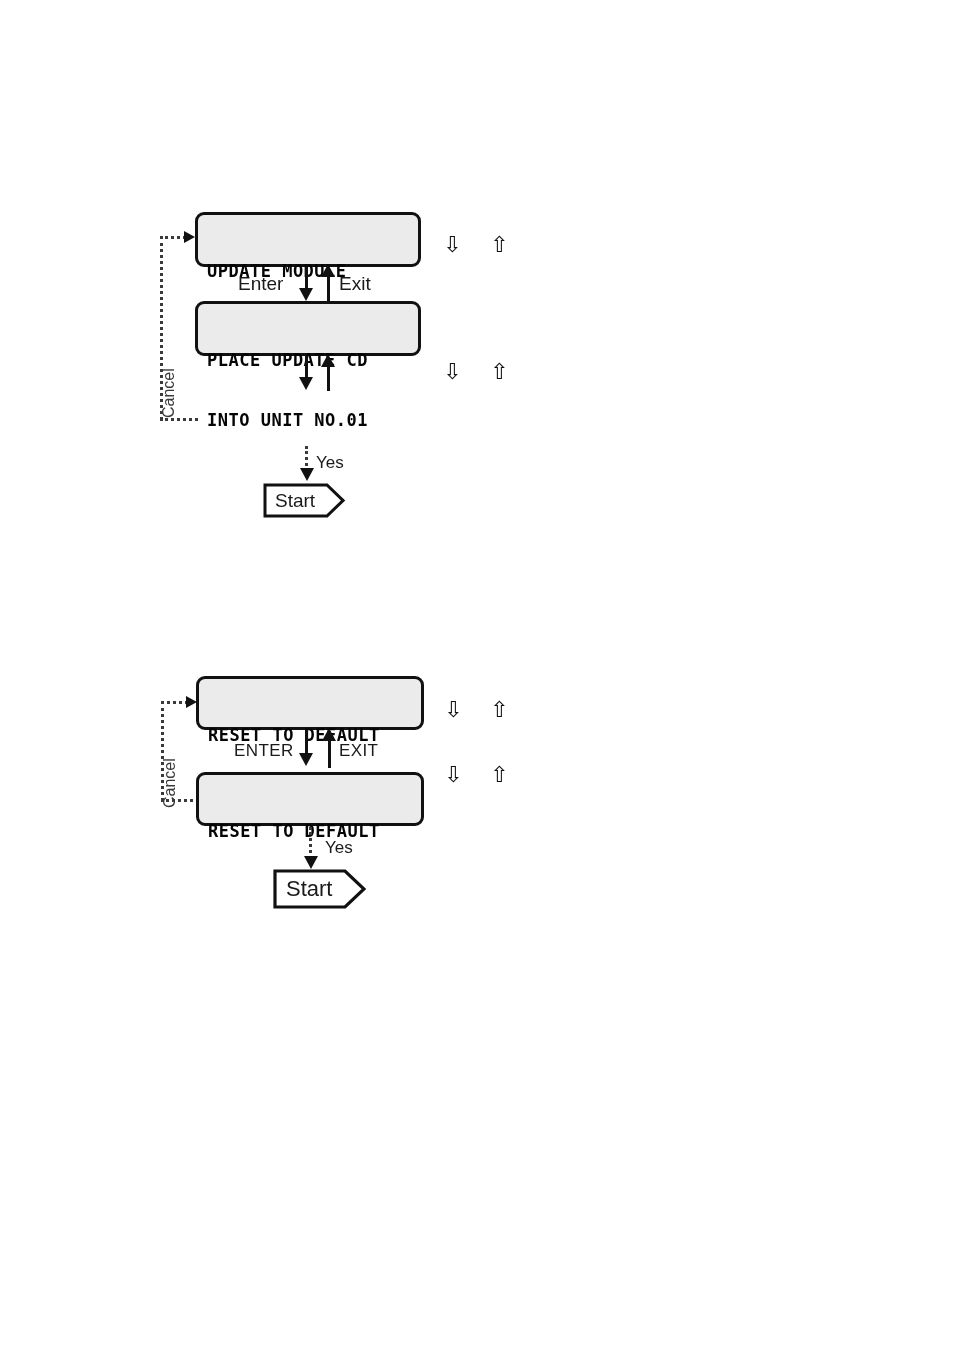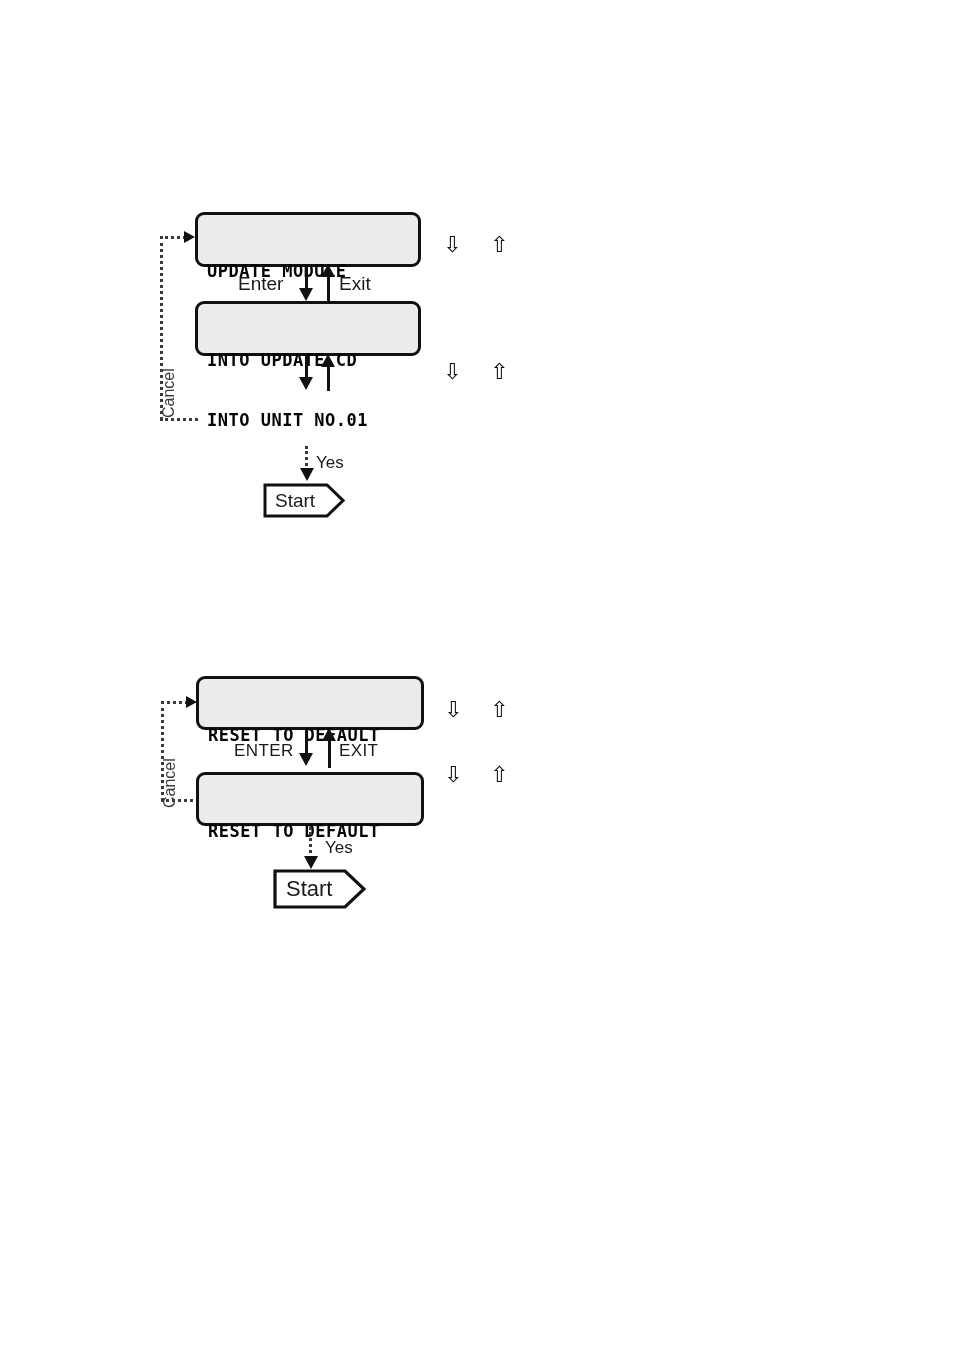--- a/index.html
+++ b/index.html
@@ -138,21 +138,21 @@
     <div class="vline" style="left:305px; top:267px; height:28px;"></div>
     <div class="arrowhead down" style="left:299px; top:288px;"></div>
 
     <div class="vline" style="left:327px; top:271px; height:30px;"></div>
     <div class="arrowhead up" style="left:321px; top:264px;"></div>
 
     <div class="lbl enter-exit" style="left:238px; top:273px;">Enter</div>
     <div class="lbl enter-exit" style="left:339px; top:273px;">Exit</div>
 
     <div class="lcd-box" style="left:195px; top:301px; width:226px; height:55px; font-size:17px;">
-      <span class="lcd-line">INTO UPDATE CD</span>
+      <span class="lcd-line">PLACE UPDATE CD</span>
       <span class="lcd-line">INTO UNIT NO.01</span>
     </div>
 
     <div class="vline" style="left:305px; top:356px; height:28px;"></div>
     <div class="arrowhead down" style="left:299px; top:377px;"></div>
     <div class="vline" style="left:327px; top:361px; height:30px;"></div>
     <div class="arrowhead up" style="left:321px; top:354px;"></div>
 
 
     <div class="dotline-v" style="left:305px; top:446px; height:26px;"></div>

